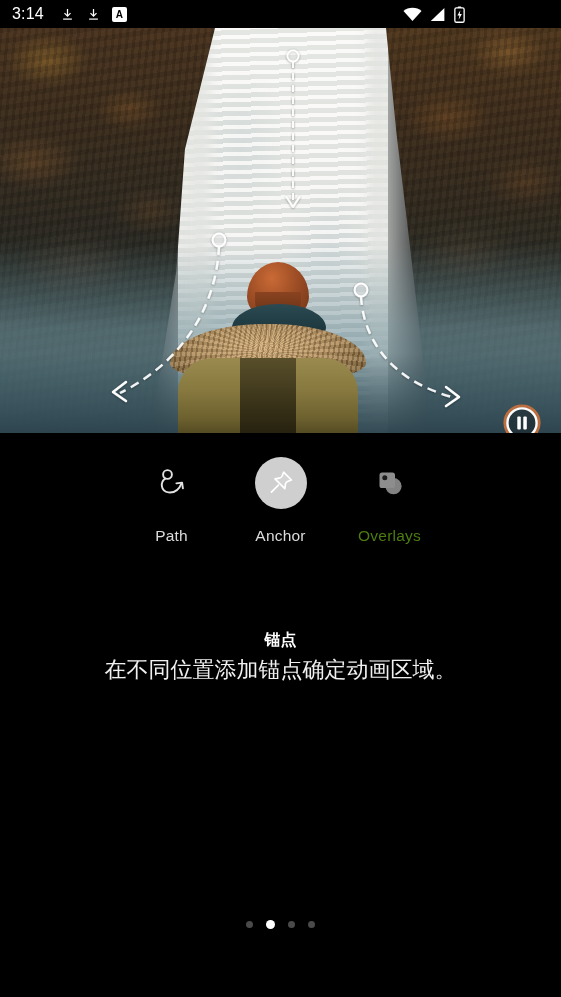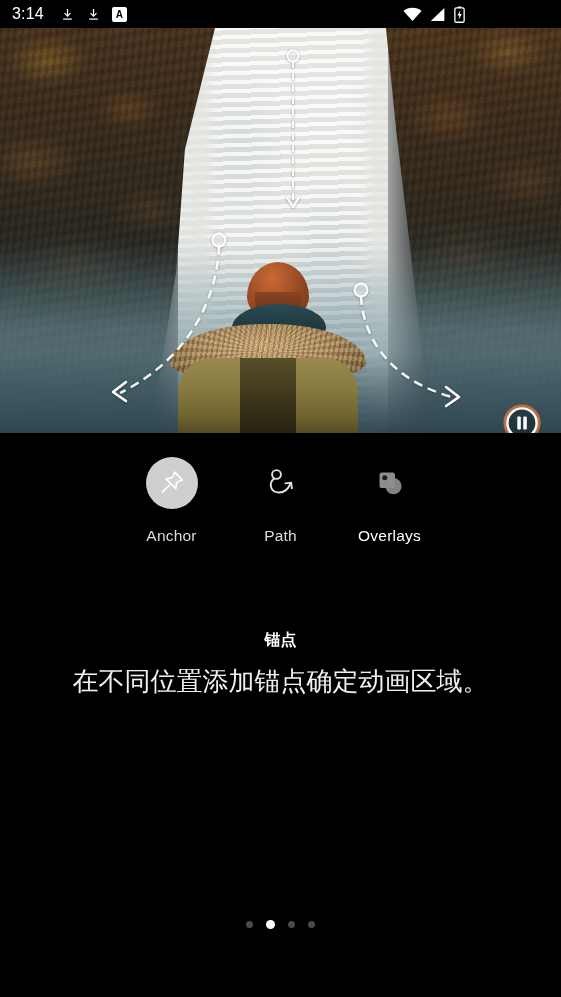--- a/index.html
+++ b/index.html
@@ -160,33 +160,33 @@
   }
   .tool-icon-wrap{
     width:52px;height:52px; display:flex;align-items:center;justify-content:center;
     border-radius:50%; margin-bottom:18px;
   }
   .tool.selected .tool-icon-wrap{ background:#cfcfcf; }
   .tool-label{
     font-size:15.5px; letter-spacing:.2px; color:#dcdcdc;
     font-family:"Liberation Sans",sans-serif;
   }
-  .tool.dim .tool-label{ color:#ffffff; }
+  .tool.dim .tool-label{ color:#4d7c0f; }
 
   
   .caption{
     position:absolute; left:0; top:195px; width:561px; text-align:center;
     padding:0 42px;
   }
   .cap-title{
     font-size:16px; font-weight:700; color:#fff; line-height:1.5;
     font-family:"DejaVu Sans","Liberation Sans",sans-serif;
   }
   .cap-desc{
-    font-size:26px; color:#f0f0f0; line-height:1.48; margin-top:10px;
+    font-size:22px; color:#f0f0f0; line-height:1.48; margin-top:2px;
     font-family:"DejaVu Sans","Liberation Sans",sans-serif;
   }
 
   
   .dots{
     position:absolute; left:0; top:487px; width:561px;
     display:flex; justify-content:center; align-items:center; gap:13px;
   }
   .dot{ width:7px;height:7px;border-radius:50%;background:#4a4a4a; }
   .dot.active{ width:9px;height:9px;background:#ffffff; }
@@ -273,41 +273,41 @@
       <rect x="14.3" y="12.6" width="3.5" height="12.8" rx="1" fill="#ffffff"></rect>
       <rect x="20.3" y="12.6" width="3.5" height="12.8" rx="1" fill="#ffffff"></rect>
     </svg>
   </div>
 </div>
 
 <div class="panel">
 
   <div class="tools">
 
-    <button class="tool selected">
-      <span class="tool-icon-wrap">
-        <svg width="34" height="34" viewBox="0 0 34 34" fill="none">
-          <path d="M19.6 6.2 L27.4 14 L23.6 15.5 C22.4 16 21.6 17 21.4 18.3 L20.8 22.6 L11 12.8 L15.3 12.2 C16.6 12 17.6 11.2 18.1 10z" stroke="#ffffff" stroke-width="1.7" stroke-linejoin="round" fill="rgba(255,255,255,0.12)"></path>
-          <path d="M14.4 19.2 L7.4 26.2" stroke="#ffffff" stroke-width="1.7" stroke-linecap="round"></path>
-        </svg>
-      </span>
-      <span class="tool-label">Anchor</span>
-    </button>
-
     <button class="tool">
       <span class="tool-icon-wrap">
         <svg width="38" height="38" viewBox="0 0 38 38" fill="none">
           <circle cx="14.5" cy="10.5" r="4.4" stroke="#e2e2e2" stroke-width="1.9"></circle>
           <path d="M12.2 14.6 C7 18, 7.5 27.5, 15.5 28.4 C22 29, 26.3 25, 28.4 19.6" stroke="#e2e2e2" stroke-width="1.9" stroke-linecap="round" fill="none"></path>
           <path d="M23.4 19.4 L29.1 18.6 L29.9 24.3" stroke="#e2e2e2" stroke-width="1.9" stroke-linecap="round" stroke-linejoin="round" fill="none"></path>
         </svg>
       </span>
       <span class="tool-label">Path</span>
     </button>
 
+    <button class="tool selected">
+      <span class="tool-icon-wrap">
+        <svg width="34" height="34" viewBox="0 0 34 34" fill="none">
+          <path d="M19.6 6.2 L27.4 14 L23.6 15.5 C22.4 16 21.6 17 21.4 18.3 L20.8 22.6 L11 12.8 L15.3 12.2 C16.6 12 17.6 11.2 18.1 10z" stroke="#ffffff" stroke-width="1.7" stroke-linejoin="round" fill="rgba(255,255,255,0.12)"></path>
+          <path d="M14.4 19.2 L7.4 26.2" stroke="#ffffff" stroke-width="1.7" stroke-linecap="round"></path>
+        </svg>
+      </span>
+      <span class="tool-label">Anchor</span>
+    </button>
+
 
     <button class="tool dim">
       <span class="tool-icon-wrap">
         <svg width="34" height="34" viewBox="0 0 34 34">
           <rect x="6.5" y="6.5" width="15.5" height="15.5" rx="2.6" fill="#8d8d8d"></rect>
           <circle cx="11.8" cy="11.8" r="2.5" fill="#1b1b1b"></circle>
           <circle cx="20.5" cy="20.2" r="8.1" fill="#8d8d8d" opacity="0.92"></circle>
         </svg>
       </span>
       <span class="tool-label">Overlays</span>

